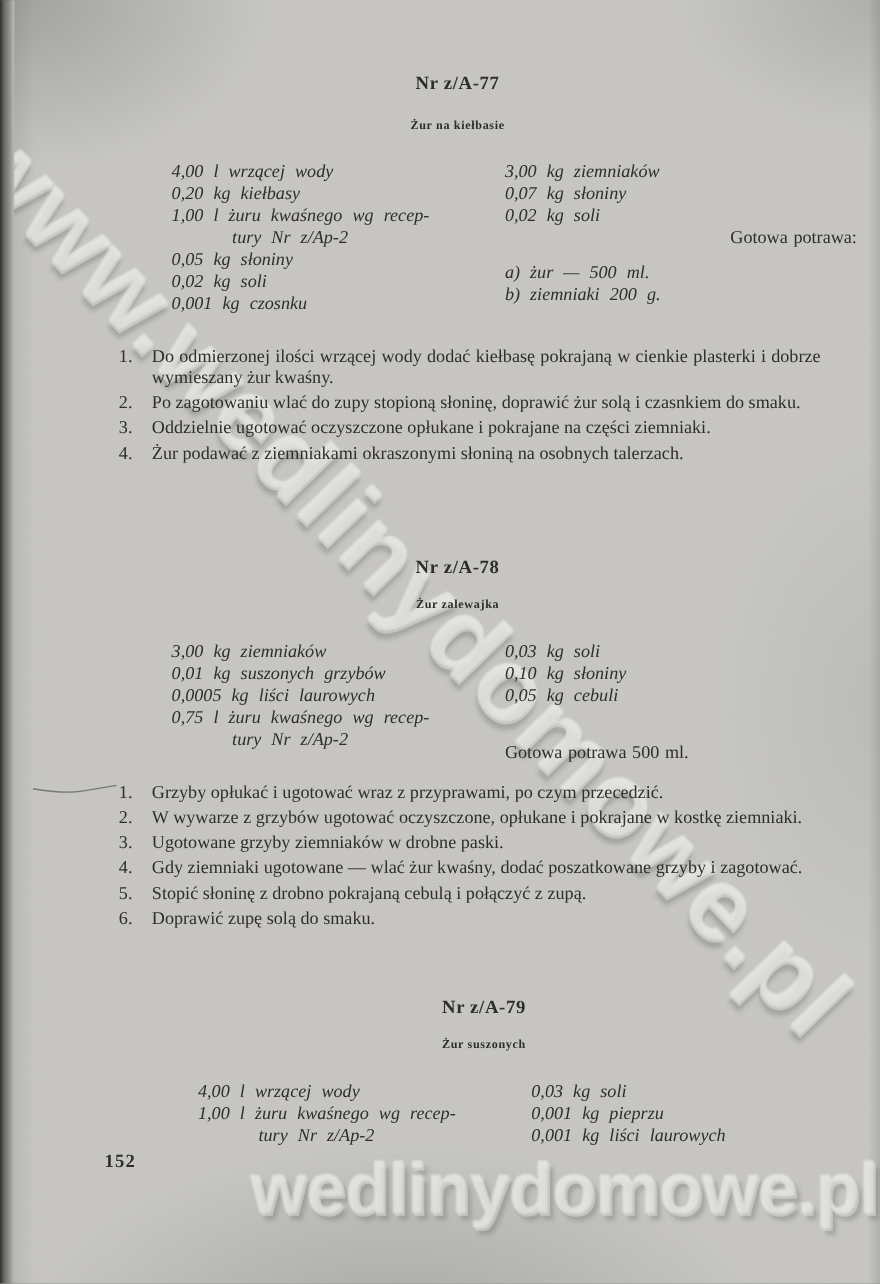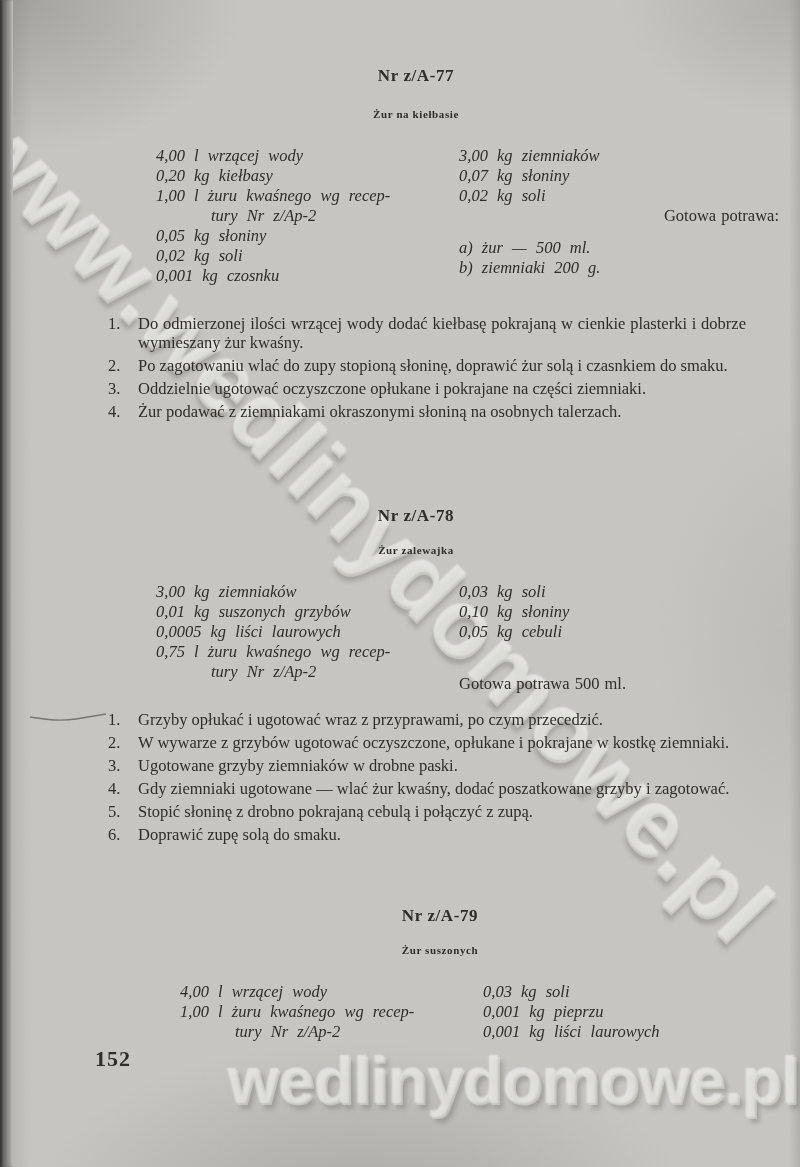--- a/index.html
+++ b/index.html
@@ -43,21 +43,21 @@
   .col-right{left:443px;width:320px;}
   .cont{padding-left:55px;}
   .yield-label{font-style:normal;word-spacing:1px;}
   .r1-yield-label{text-align:right;}
   .r2-yield-label{margin-top:32px;}
   .yield-items{margin-top:12px;}
   .steps{position:absolute;left:92px;width:640px;}
   .step{display:flex;margin-bottom:4px;font-size:16.5px;line-height:19px;}
   .step-num{width:30px;flex:0 0 30px;}
   .step-text{width:608px;text-align:justify;text-align-last:left;}
-  .page-number{position:absolute;left:95px;top:1046px;z-index:3;font-size:22px;letter-spacing:1px;font-weight:bold;}
+  .page-number{position:absolute;left:95px;top:1046px;z-index:3;font-size:17px;letter-spacing:1px;font-weight:bold;}
   .pen-mark{position:absolute;left:28px;top:708px;z-index:3;}
 </style>
 </head>
 <body>
 
 <div class="page">
   <div class="binding"></div>
 
   <div class="wm wm-diagonal">www.wedlinydomowe.pl</div>
   <div class="wm wm-bottom">wedlinydomowe.pl</div>

